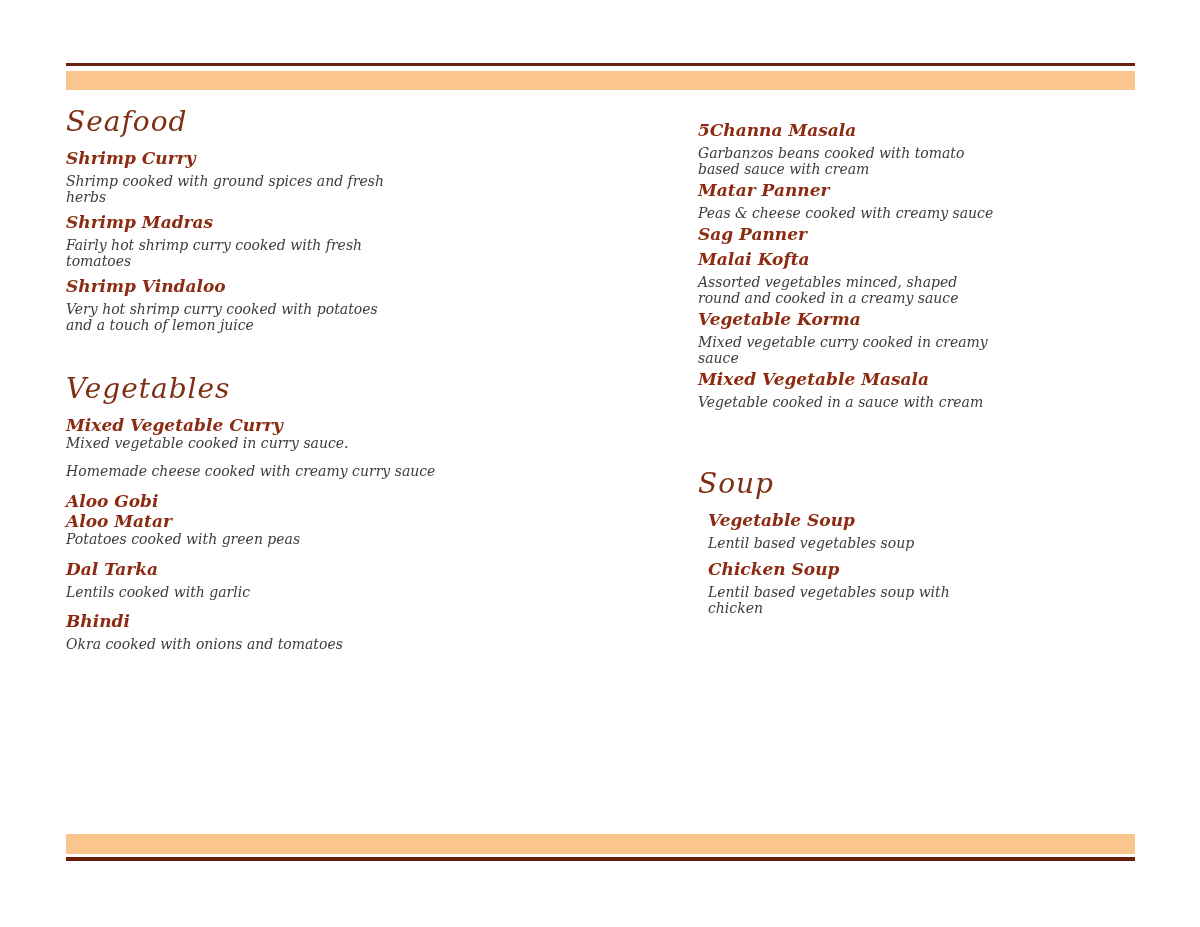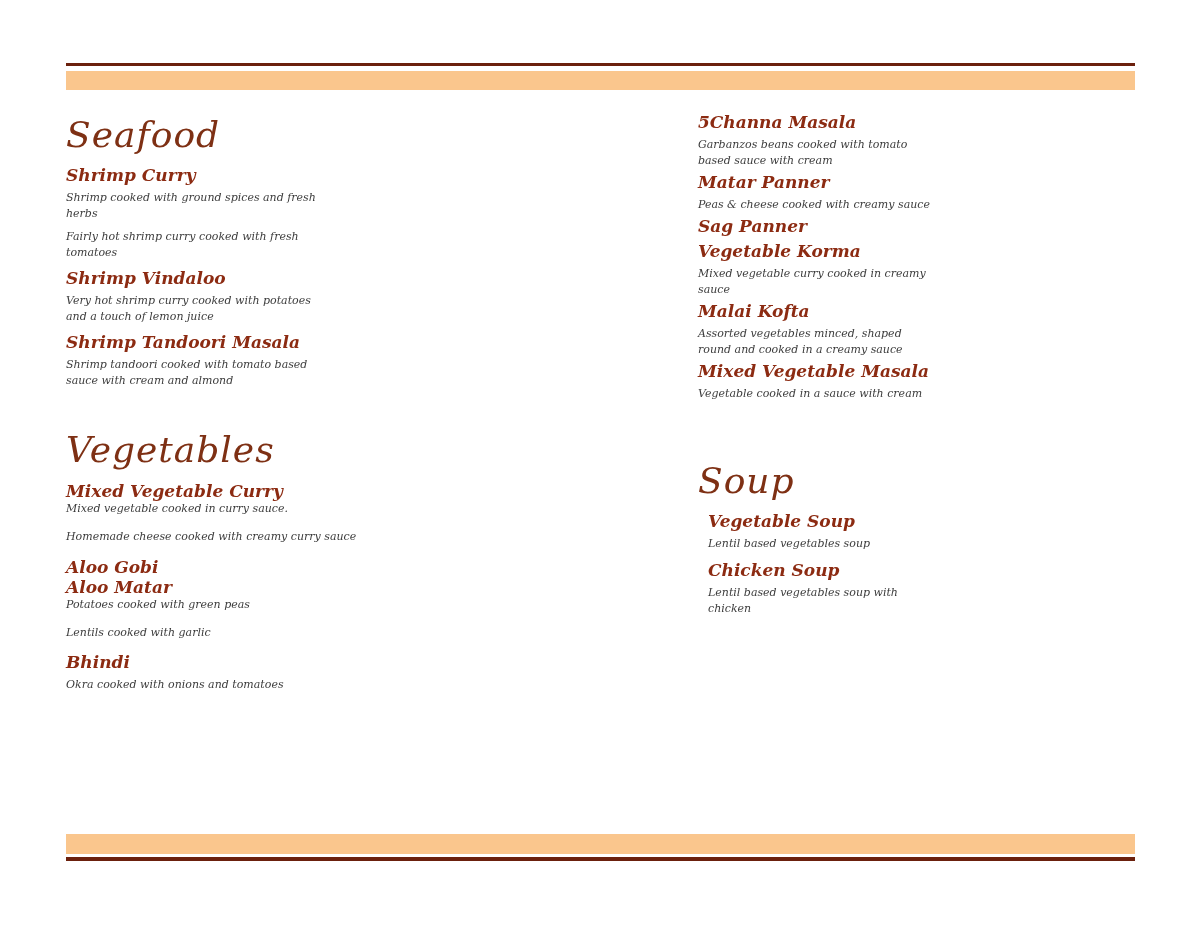--- a/index.html
+++ b/index.html
@@ -13,45 +13,45 @@
   
   .rule{position:absolute;left:66px;width:1069px;background:#6B200D;}
   .rule.top{top:63px;height:3px;}
   .rule.bottom{top:857px;height:4px;}
   .band{position:absolute;left:66px;width:1069px;background:#FAC68D;}
   .band.top{top:71px;height:19px;}
   .band.bottom{top:834px;height:20px;}
 
   
   .col-left{position:absolute;left:66px;top:106px;width:370px;}
-  .col-right{position:absolute;left:698px;top:112px;width:400px;}
+  .col-right{position:absolute;left:698px;top:120px;width:400px;}
 
   h1.section-title{
-    font-size:36px;
+    font-size:28px;
     font-weight:normal;
     font-style:italic;
     color:#7E3014;
-    margin:8px 0 10px 0;
+    margin:0 0 10px 0;
     line-height:1.15;
     letter-spacing:1px;
   }
   h1.section-title.spaced{margin-top:40px;}
   h1.section-title.soup{margin-top:58px;margin-bottom:10px;}
 
   .item{margin:0;}
   .iname{
     font-size:17px;
     font-weight:bold;
     font-style:italic;
     color:#8C2B12;
     margin:0 0 5px 0;
     line-height:20px;
   }
   .idesc{
-    font-size:11px;
+    font-size:14px;
     font-style:italic;
     color:#3C3C3C;
     line-height:16px;
     margin:0 0 7px 0;
     white-space:pre-line;
   }
   
   .item.tight .iname{margin-bottom:0;}
   .item.tight .idesc{margin-bottom:12px;}
   .item.loose .iname{margin-bottom:5px;}
@@ -73,51 +73,48 @@
   <div class="col-left">
 
     <h1 class="section-title">Seafood</h1>
 
     <div class="item">
       <div class="iname">Shrimp Curry</div>
       <div class="idesc">Shrimp cooked with ground spices and fresh
 herbs</div>
     </div>
     <div class="item">
+      <div class="iname">Shrimp Madras</div>
       <div class="idesc">Fairly hot shrimp curry cooked with fresh
 tomatoes</div>
     </div>
     <div class="item">
       <div class="iname">Shrimp Vindaloo</div>
       <div class="idesc">Very hot shrimp curry cooked with potatoes
 and a touch of lemon juice</div>
-    </div>
-    <div class="item">
-      <div class="iname">Shrimp Tandoori Masala</div>
-      <div class="idesc">Shrimp tandoori cooked with tomato based
-sauce with cream and almond</div>
     </div>
 
     <h1 class="section-title spaced">Vegetables</h1>
 
     <div class="item tight">
       <div class="iname">Mixed Vegetable Curry</div>
       <div class="idesc">Mixed vegetable cooked in curry sauce.</div>
     </div>
     <div class="item tight">
       <div class="idesc">Homemade cheese cooked with creamy curry sauce</div>
     </div>
     <div class="item tight">
       <div class="iname">Aloo Gobi</div>
     </div>
     <div class="item tight">
       <div class="iname">Aloo Matar</div>
       <div class="idesc">Potatoes cooked with green peas</div>
     </div>
     <div class="item loose">
+      <div class="iname">Dal Tarka</div>
       <div class="idesc">Lentils cooked with garlic</div>
     </div>
     <div class="item loose">
       <div class="iname">Bhindi</div>
       <div class="idesc">Okra cooked with onions and tomatoes</div>
     </div>
 
   </div>
 
   <div class="col-right">
@@ -128,28 +125,28 @@
 based sauce with cream</div>
     </div>
     <div class="item rc">
       <div class="iname">Matar Panner</div>
       <div class="idesc">Peas &amp; cheese cooked with creamy sauce</div>
     </div>
     <div class="item rc">
       <div class="iname">Sag Panner</div>
     </div>
     <div class="item rc">
+      <div class="iname">Malai Kofta</div>
+      <div class="idesc">Assorted vegetables minced, shaped
+round and cooked in a creamy sauce</div>
+    </div>
+    <div class="item rc">
       <div class="iname">Vegetable Korma</div>
       <div class="idesc">Mixed vegetable curry cooked in creamy
 sauce</div>
-    </div>
-    <div class="item rc">
-      <div class="iname">Malai Kofta</div>
-      <div class="idesc">Assorted vegetables minced, shaped
-round and cooked in a creamy sauce</div>
     </div>
     <div class="item rc">
       <div class="iname">Mixed Vegetable Masala</div>
       <div class="idesc">Vegetable cooked in a sauce with cream</div>
     </div>
 
     <h1 class="section-title soup">Soup</h1>
 
     <div class="soup-items">
       <div class="item">

